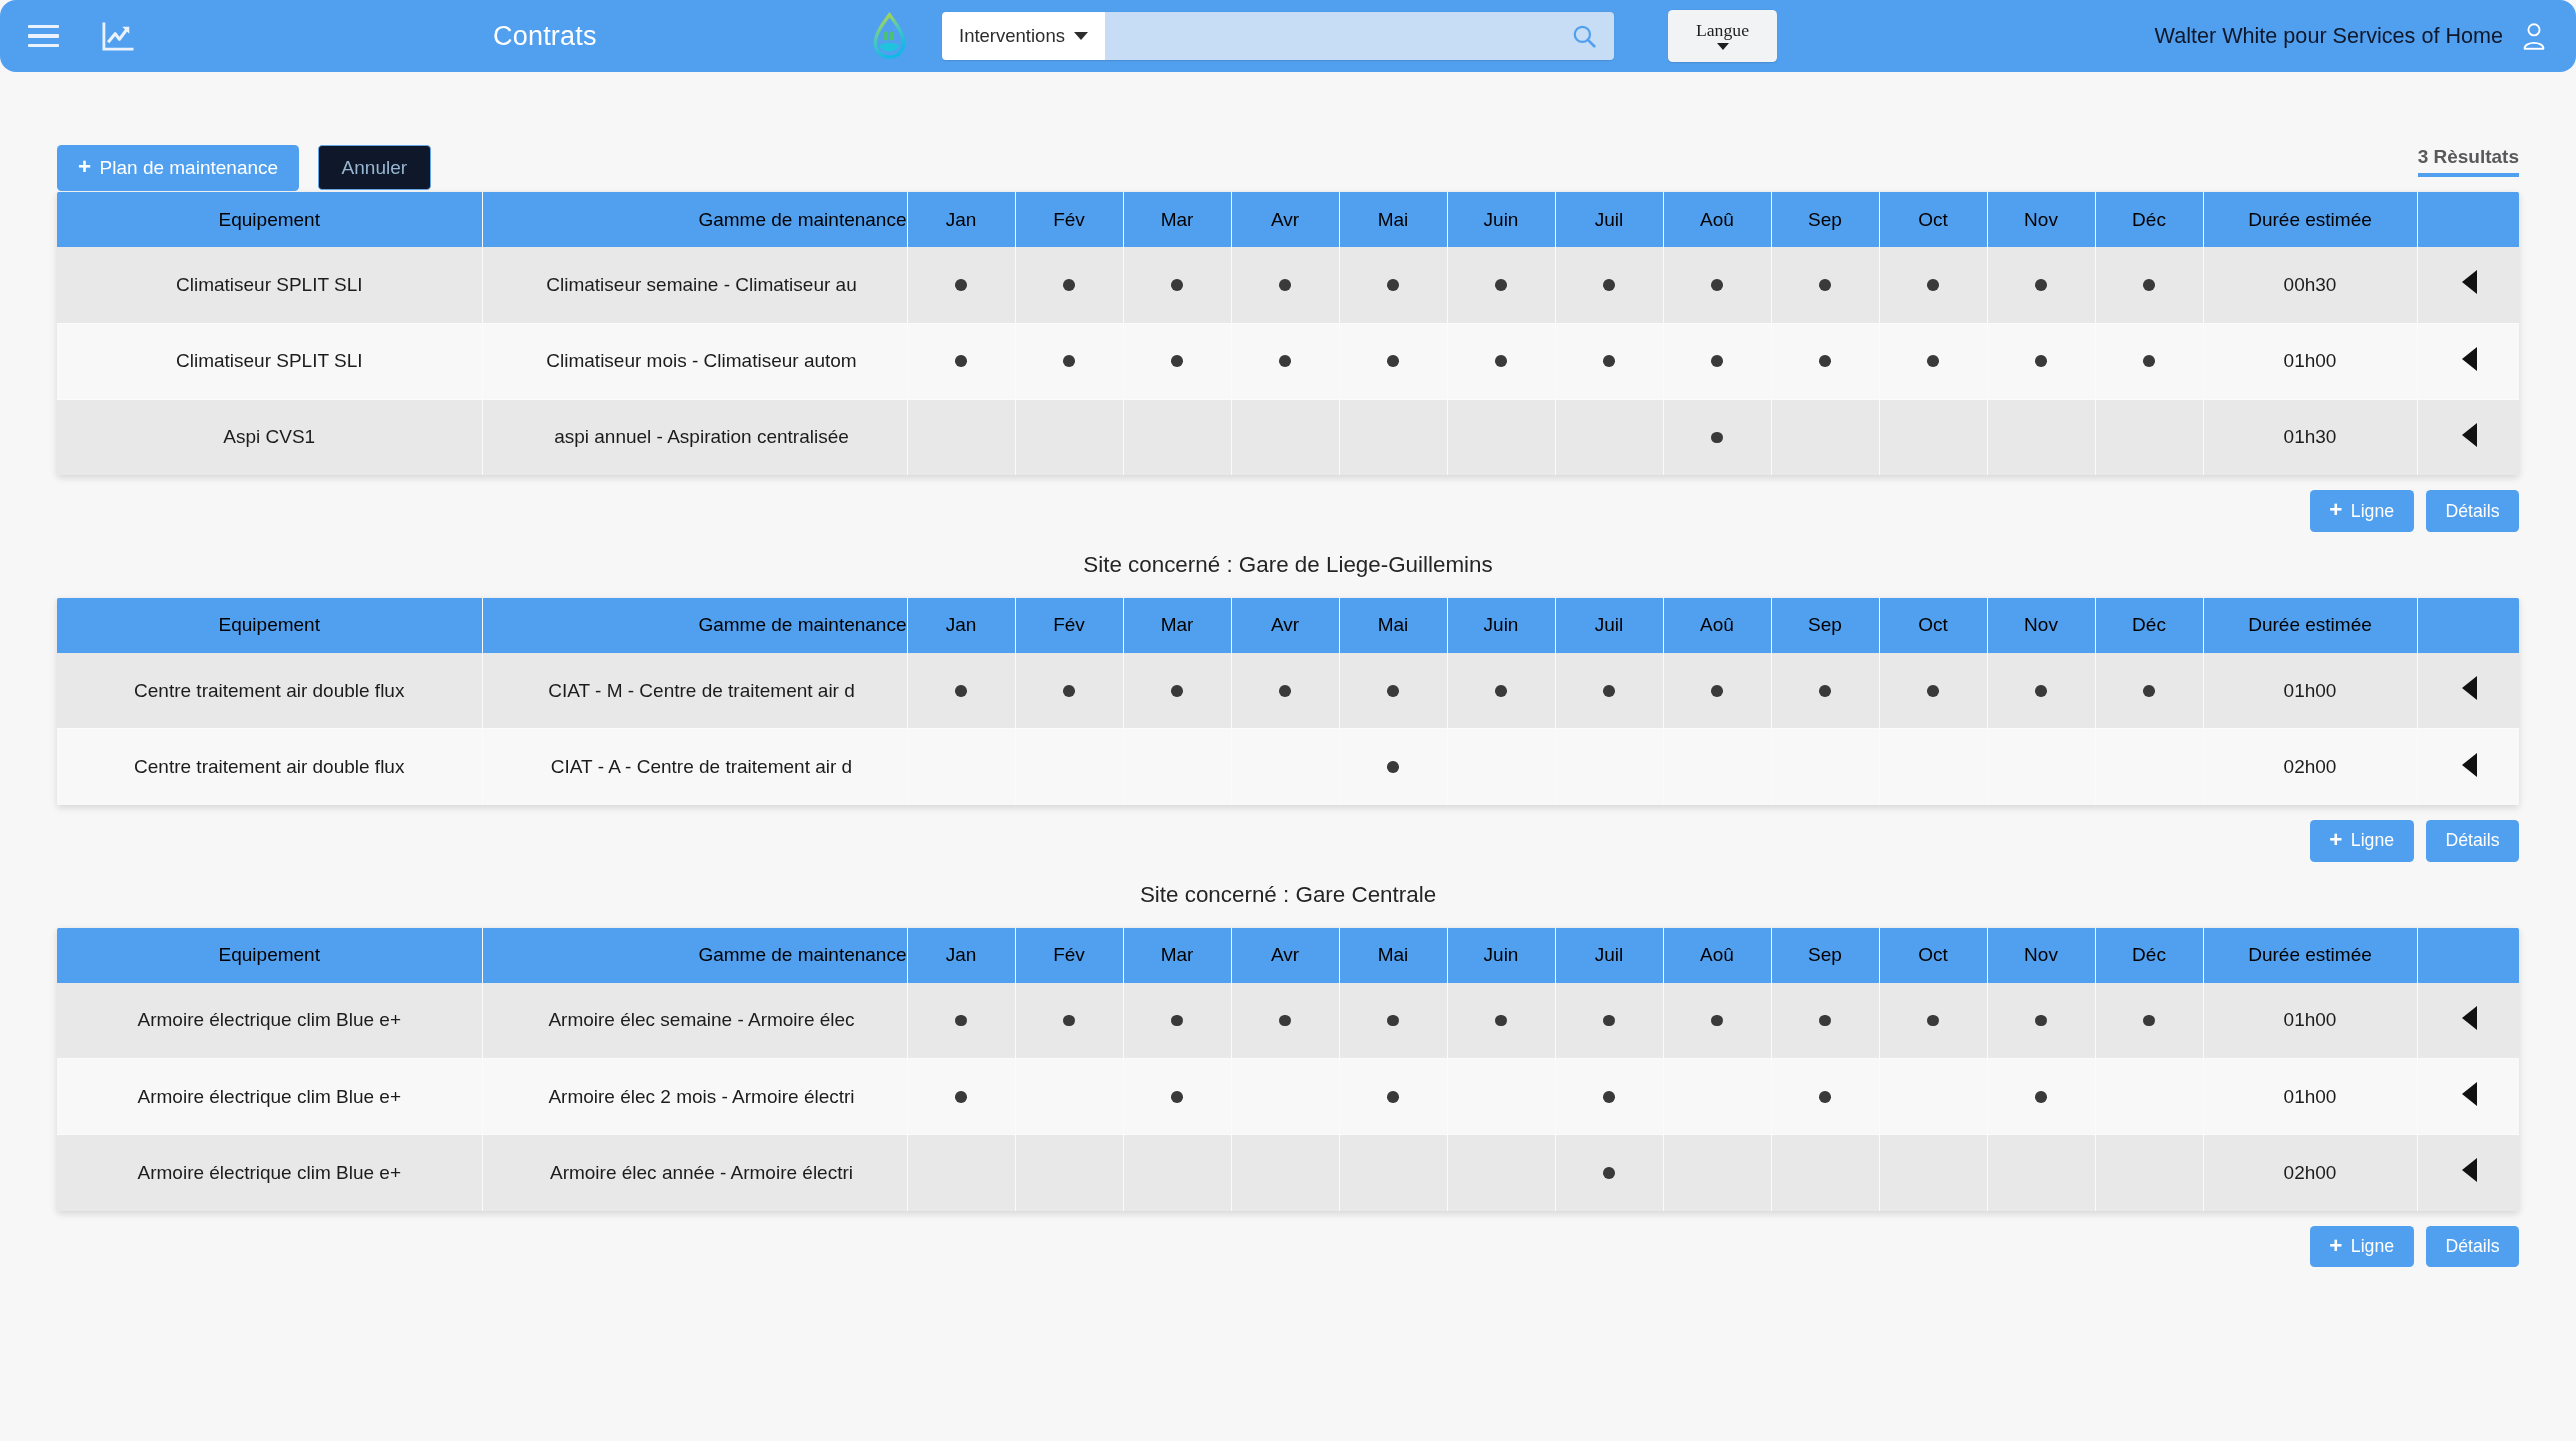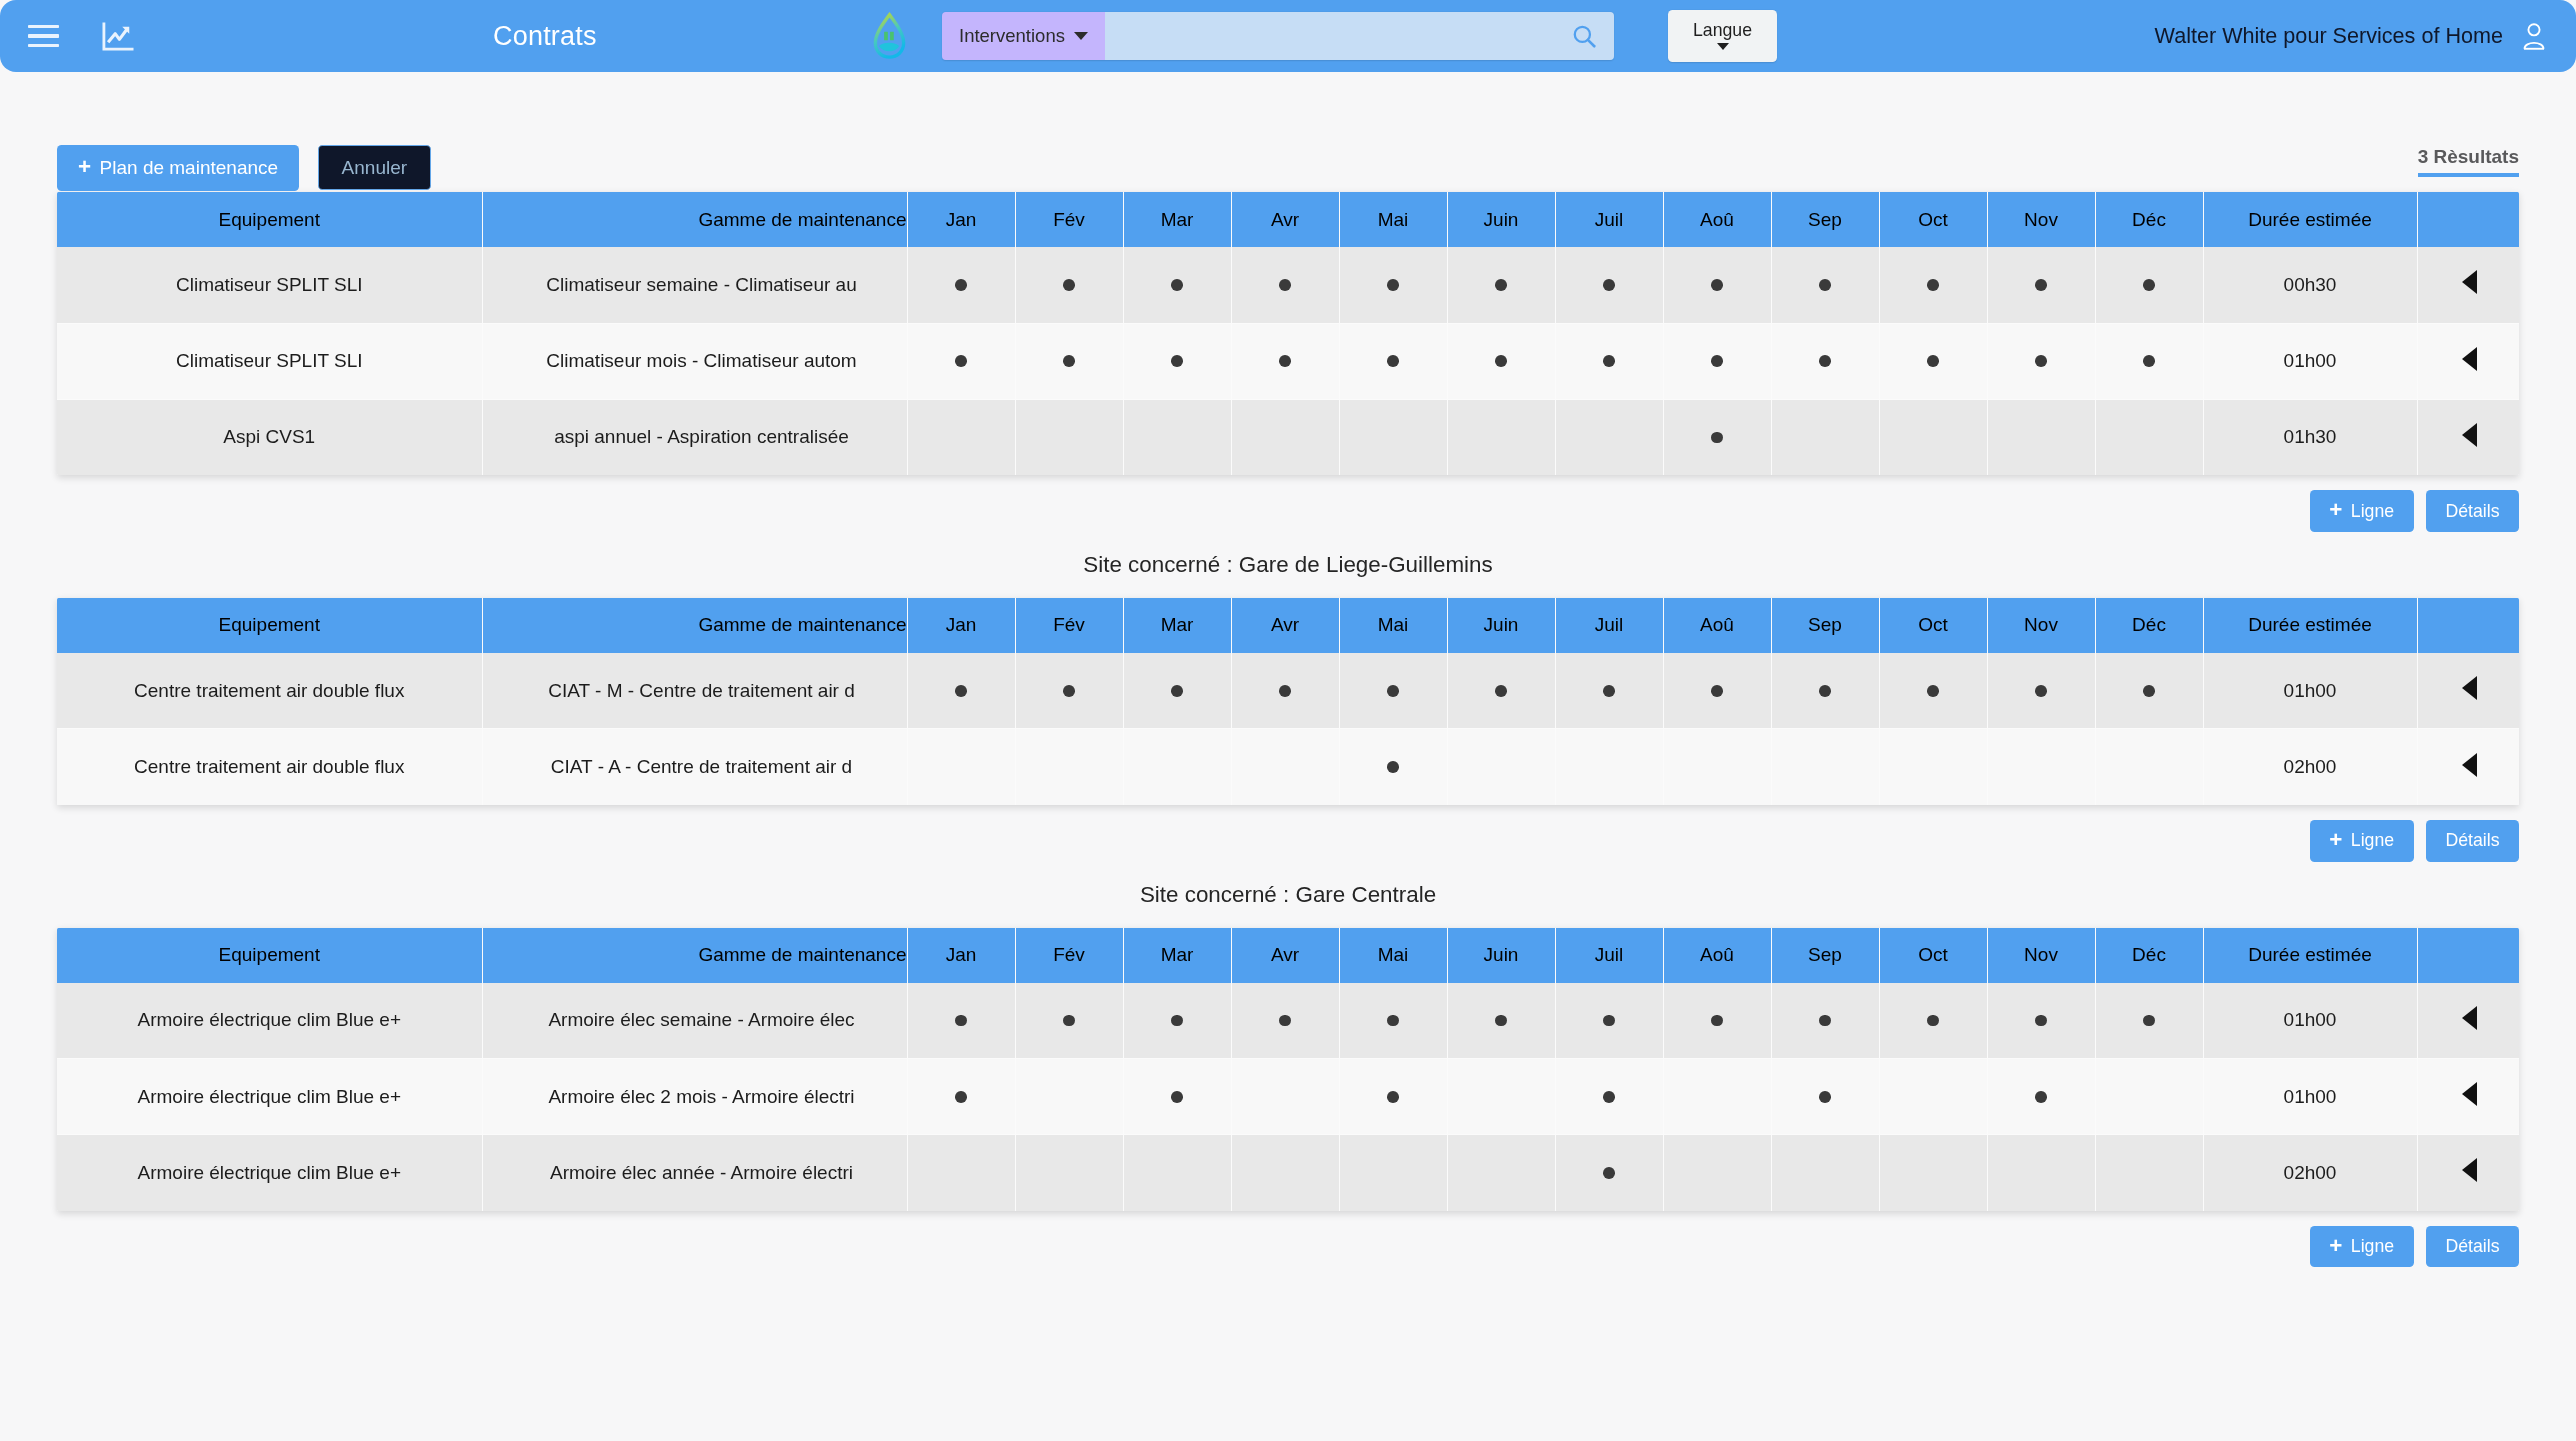--- a/index.html
+++ b/index.html
@@ -45,21 +45,21 @@
     position: absolute;
     left: 942px;
     width: 672px;
     height: 48px;
     display: flex;
     border-radius: 3.9px;
     overflow: hidden;
     box-shadow: 0 0.8px 1.5px rgba(0,0,0,.12);
   }
   .search-select {
-    background: #c4b5fd;
+    background: #ffffff;
     display: flex; align-items: center; gap: 9.2px;
     padding: 12px 17px;
     font-size: 18.5px;
     color: #2c2c2c;
     white-space: nowrap;
     cursor: pointer;
   }
   .caret-down {
     width: 0; height: 0;
     border-left: 7px solid transparent;
@@ -87,20 +87,21 @@
     left: 1668px;
     width: 109px; height: 52px;
     background: #f1f3f4;
     border-radius: 4.6px;
     display: flex; flex-direction: column;
     align-items: center; justify-content: center;
     font-size: 17.7px; color: #1f1f1f;
     line-height: 1.0;
     cursor: pointer;
     box-shadow: 0 0.8px 1.5px rgba(0,0,0,.12);
+    font-family: Liberation Serif, serif;
   }
   .langue-btn .tri {
     width: 0; height: 0; margin-top: 3.1px;
     border-left: 6.2px solid transparent;
     border-right: 6.2px solid transparent;
     border-top: 7.7px solid #1f1f1f;
   }
   .user-area {
     position: absolute;
     right: 28px;

